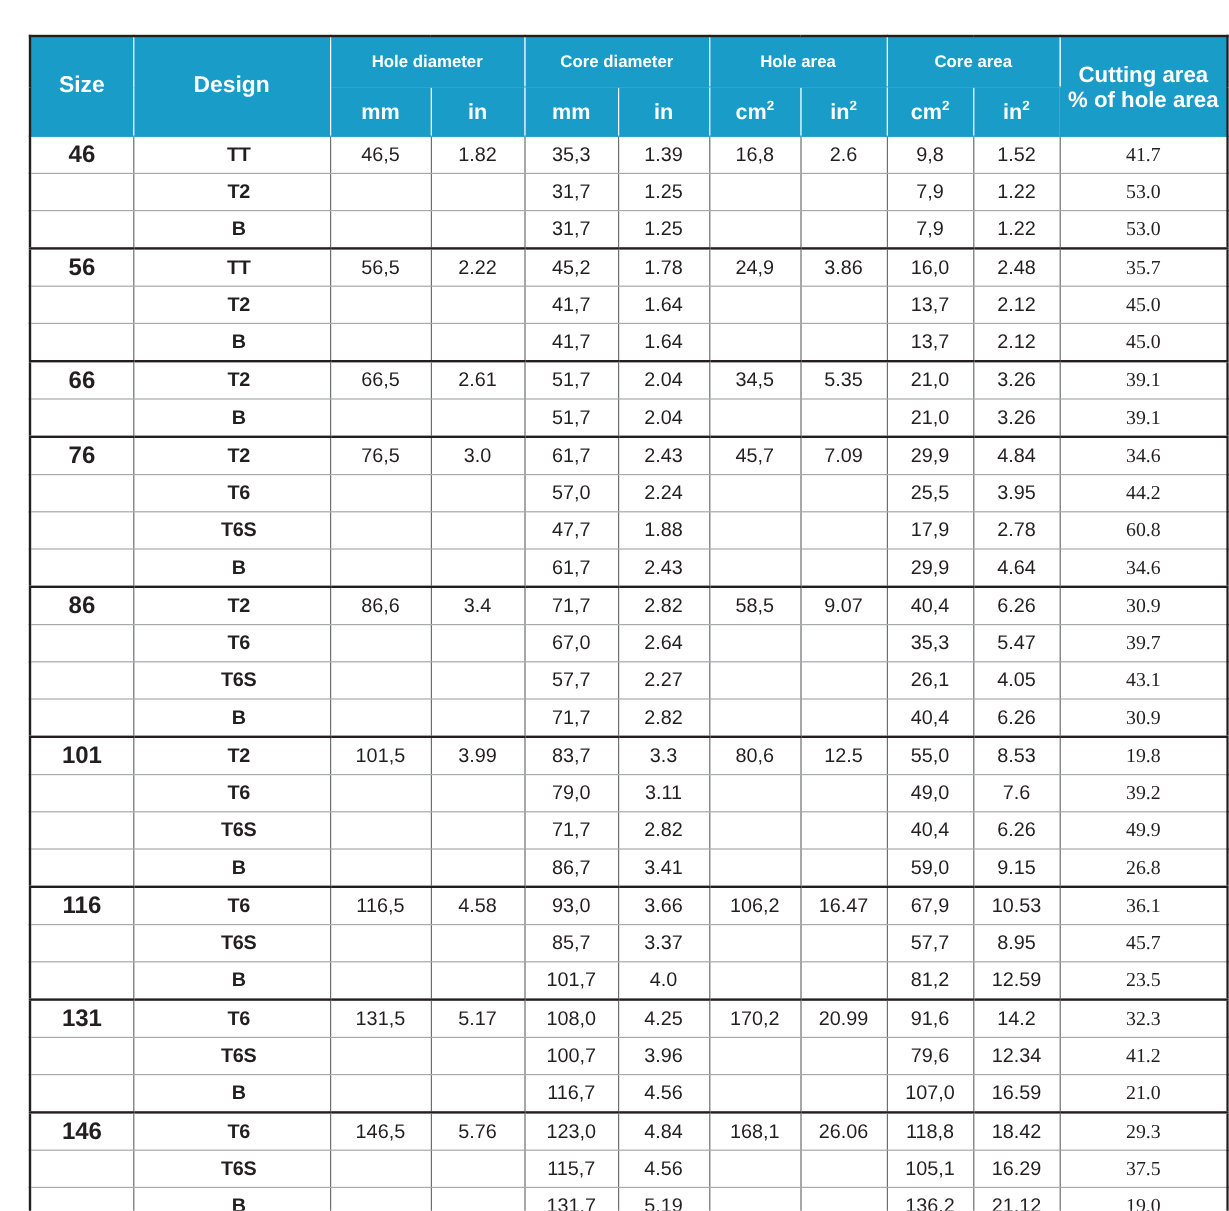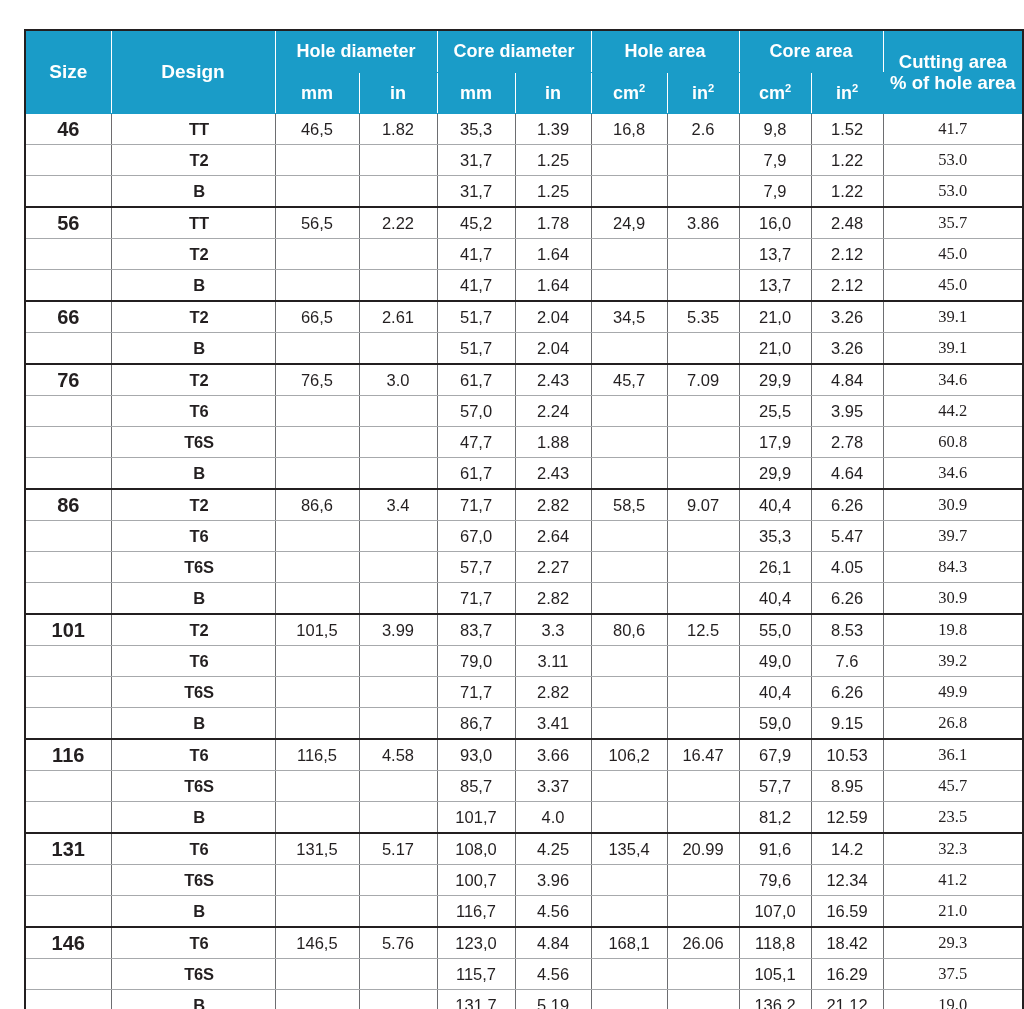--- a/index.html
+++ b/index.html
@@ -45,21 +45,21 @@
     color: #ffffff;
     font-weight: bold;
     text-align: center;
     vertical-align: middle;
     border: 1px solid #1a9cc8;
     border-right-color: #ffffff;
     padding: 0;
     line-height: 1.15;
   }
   thead th.grouphead {
-    font-size: 18px;
+    font-size: 14px;
     height: 41px;
   }
   thead th.unit {
     font-size: 18px;
     height: 40px;
   }
   thead th.tall {
     font-size: 19px;
     height: 81px;
   }
@@ -342,21 +342,21 @@
           <td class="size empty"></td>
           <td class="design">T6S</td>
           <td class="empty"></td>
           <td class="empty"></td>
           <td>57,7</td>
           <td>2.27</td>
           <td class="empty"></td>
           <td class="empty"></td>
           <td>26,1</td>
           <td>4.05</td>
-          <td>84.3</td>
+          <td>43.1</td>
         </tr>
         <tr>
           <td class="size empty"></td>
           <td class="design">B</td>
           <td class="empty"></td>
           <td class="empty"></td>
           <td>71,7</td>
           <td>2.82</td>
           <td class="empty"></td>
           <td class="empty"></td>
@@ -455,21 +455,21 @@
           <td>12.59</td>
           <td>23.5</td>
         </tr>
         <tr class="group-start">
           <td class="size">131</td>
           <td class="design">T6</td>
           <td>131,5</td>
           <td>5.17</td>
           <td>108,0</td>
           <td>4.25</td>
-          <td>135,4</td>
+          <td>170,2</td>
           <td>20.99</td>
           <td>91,6</td>
           <td>14.2</td>
           <td>32.3</td>
         </tr>
         <tr>
           <td class="size empty"></td>
           <td class="design">T6S</td>
           <td class="empty"></td>
           <td class="empty"></td>

